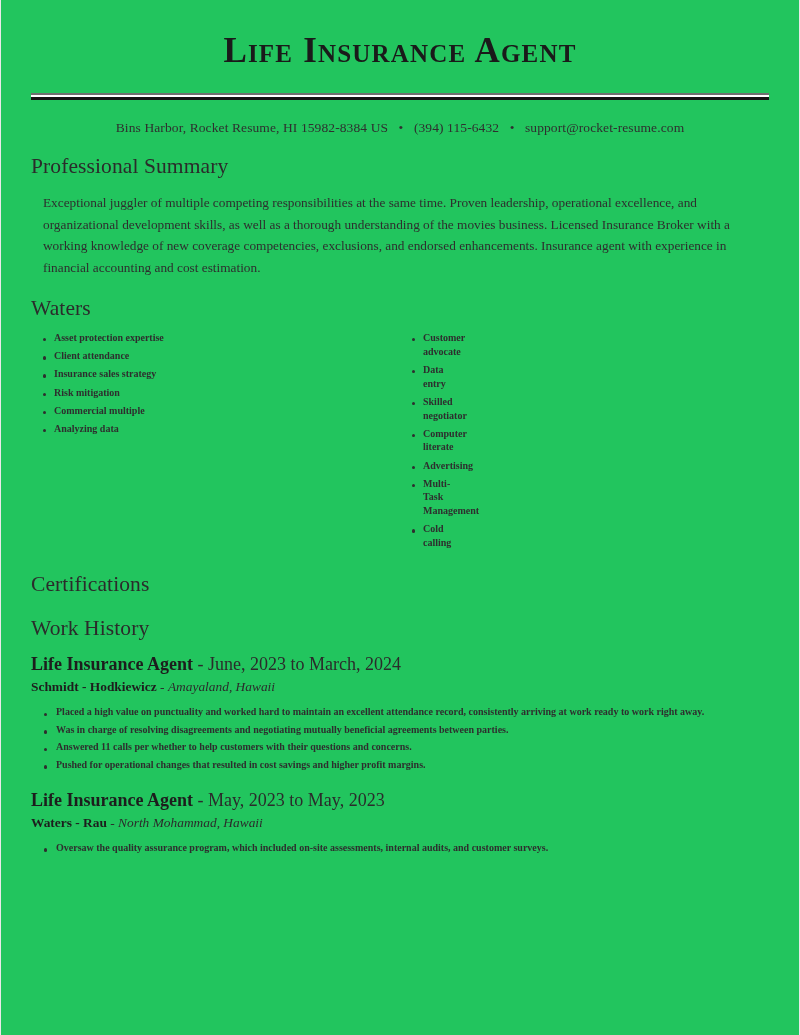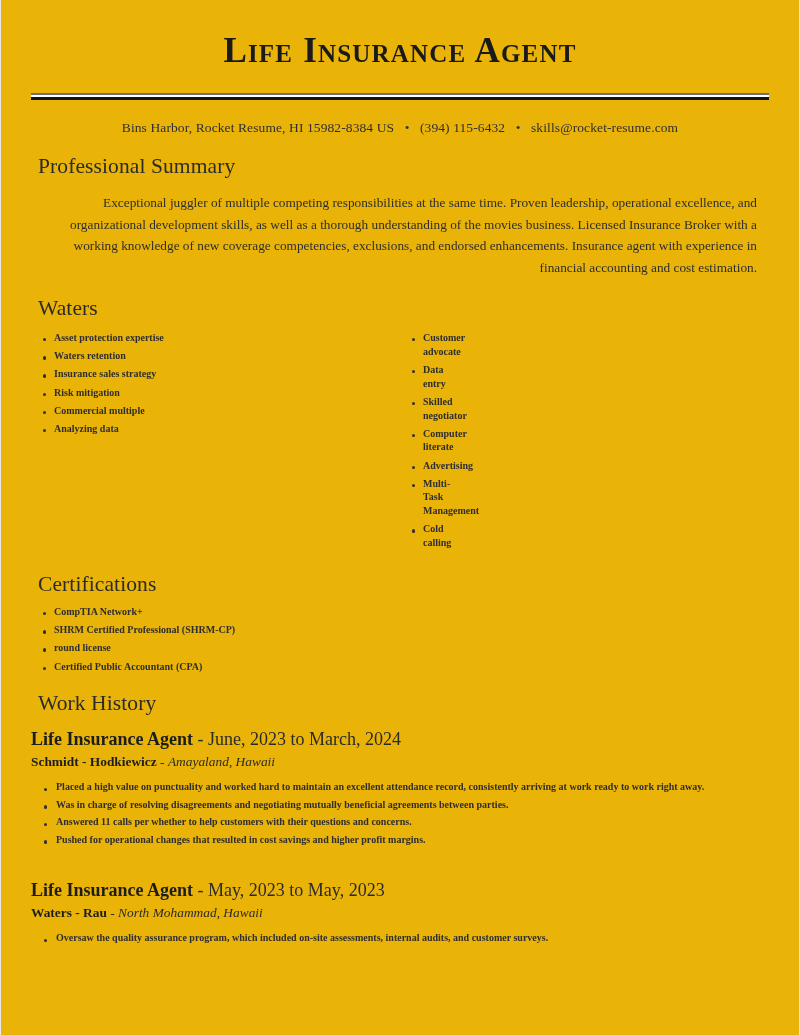--- a/index.html
+++ b/index.html
@@ -12,21 +12,21 @@
     height: 1035px;
     overflow: hidden;
     font-family: "Liberation Serif", "DejaVu Serif", serif;
     color: #2b2b2b;
     position: relative;
   }
   .page {
     position: relative;
     width: 800px;
     height: 1035px;
-    background: #eab308;
+    background: #22c55e;
     box-sizing: border-box;
     border-left: 1px solid #e9e9e9;
     border-right: 1px solid #e9e9e9;
     overflow: hidden;
   }
   .inner {
     padding: 0 30px;
   }
 
   
@@ -71,30 +71,30 @@
   }
 
   
   .section {
     margin-top: 17px;
   }
   .section-heading {
     font-size: 21.5px;
     font-weight: 400;
     color: #2b2b2b;
-    margin: 0 0 7px 7px;
+    margin: 0 0 7px 0;
     line-height: 1.25;
     letter-spacing: 0.1px;
   }
   .summary-text {
     font-size: 13.3px;
     line-height: 1.62;
     color: #2e2e2e;
     margin: 12px;
-    text-align: right;
+    text-align: left;
     font-family: Liberation Serif, serif;
   }
 
   
   ul.bullets {
     list-style: none;
     margin: 2px 0 0 0;
     padding: 0;
   }
   ul.bullets > li {
@@ -128,21 +128,21 @@
   .skills-col.right ul.bullets > li::before {
     left: 12px;
   }
   .skills-col.right {
     padding-left: 360px;
     margin-left: -360px;
   }
 
   
   .job {
-    margin-top: 30px;
+    margin-top: 15px;
   }
   .job:first-of-type {
     margin-top: 9px;
   }
   .job-line1 {
     font-size: 18px;
     line-height: 1.45;
     color: #2b2b2b;
   }
   .job-title {
@@ -194,35 +194,35 @@
       <div class="rule-thin"></div>
       <div class="rule-gap"></div>
       <div class="rule-thick"></div>
     </div>
 
     <div class="contact-line">
       <span>Bins Harbor, Rocket Resume, HI 15982-8384 US</span>
       <span class="contact-sep">•</span>
       <span>(394) 115-6432</span>
       <span class="contact-sep">•</span>
-      <span>skills@rocket-resume.com</span>
+      <span>support@rocket-resume.com</span>
     </div>
 
     <div class="section">
       <h2 class="section-heading">Professional Summary</h2>
       <p class="summary-text">Exceptional juggler of multiple competing responsibilities at the same time. Proven leadership, operational excellence, and organizational development skills, as well as a thorough understanding of the movies business. Licensed Insurance Broker with a working knowledge of new coverage competencies, exclusions, and endorsed enhancements. Insurance agent with experience in financial accounting and cost estimation.</p>
     </div>
 
     <div class="section">
       <h2 class="section-heading">Waters</h2>
       <div class="skills-columns">
         <div class="skills-col left">
           <ul class="bullets">
             <li>Asset protection expertise</li>
-            <li>Waters retention</li>
+            <li>Client attendance</li>
             <li>Insurance sales strategy</li>
             <li>Risk mitigation</li>
             <li>Commercial multiple</li>
             <li>Analyzing data</li>
           </ul>
         </div>
         <div class="skills-col right">
           <ul class="bullets">
             <li>Customer advocate</li>
             <li>Data entry</li>
@@ -231,26 +231,20 @@
             <li>Advertising</li>
             <li>Multi-Task Management</li>
             <li>Cold calling</li>
           </ul>
         </div>
       </div>
     </div>
 
     <div class="section">
       <h2 class="section-heading">Certifications</h2>
-      <ul class="bullets">
-        <li>CompTIA Network+</li>
-        <li>SHRM Certified Professional (SHRM-CP)</li>
-        <li>round license</li>
-        <li>Certified Public Accountant (CPA)</li>
-      </ul>
     </div>
 
     <div class="section">
       <h2 class="section-heading">Work History</h2>
 
       <div class="job">
         <div class="job-line1">
           <span class="job-title">Life Insurance Agent</span>
           <span class="job-dash">-</span>
           <span class="job-dates">June, 2023 to March, 2024</span>

